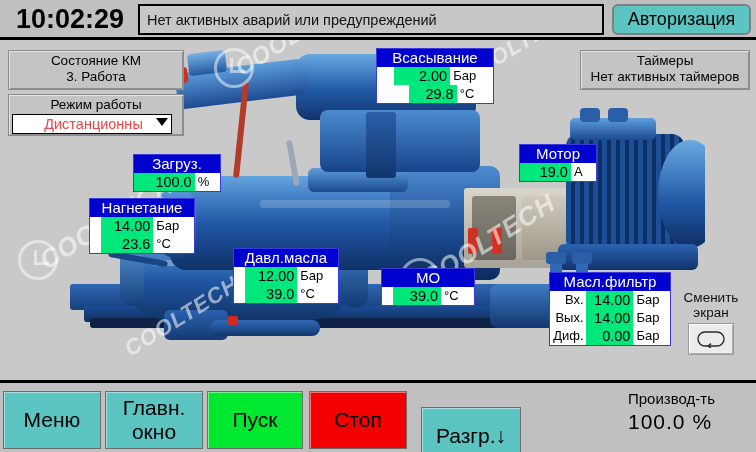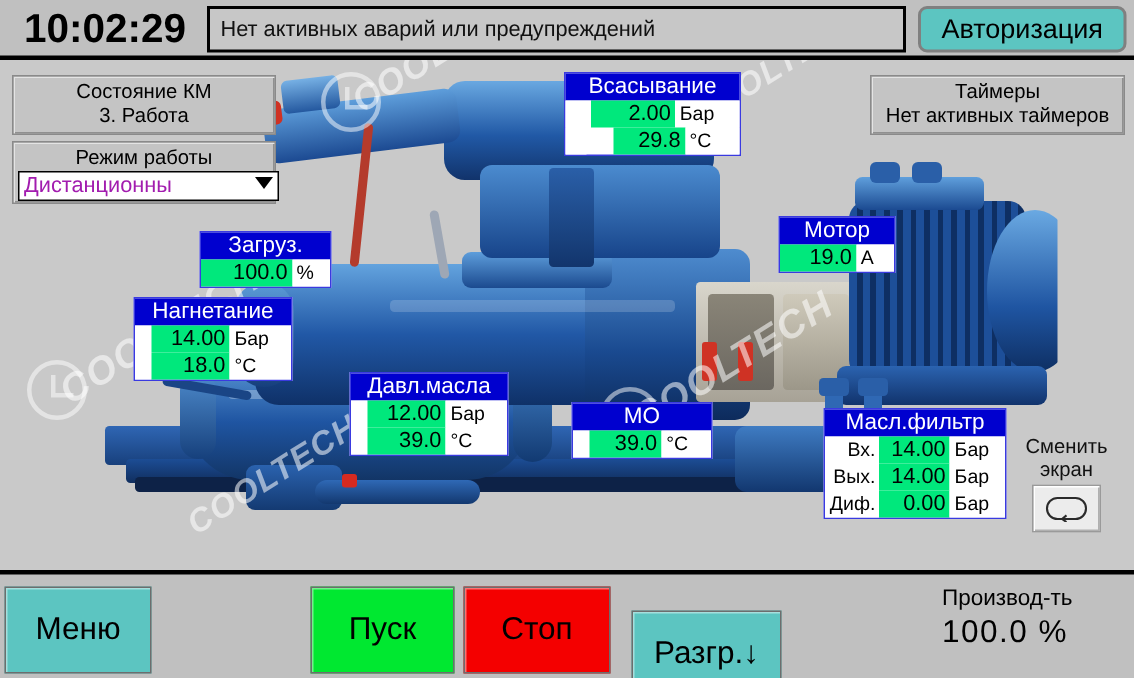--- a/index.html
+++ b/index.html
@@ -70,24 +70,24 @@
     position:absolute;background:#c4c4c4;border:1px solid #8a8a8a;
     box-shadow:inset 1px 1px 0 #e4e4e4, inset -1px -1px 0 #909090;
     box-sizing:border-box;text-align:center;color:#000;
   }
   .gpanel .ttl{font-size:13.5px;line-height:16px;padding-top:2px;}
   .gpanel .val{font-size:13.5px;line-height:16px;}
 
   #p-state{left:8px;top:10px;width:176px;height:40px;}
   #p-mode{left:8px;top:54px;width:176px;height:42px;}
   #modeselect{
-    position:absolute;left:3px;top:19px;width:174px;height:20px;
+    position:absolute;left:3px;top:19px;width:160px;height:20px;
     background:#fff;border:1px solid #000;box-sizing:border-box;
     display:flex;align-items:center;
-    font-size:14.5px;color:#a21caf;padding-left:3px;
+    font-size:14.5px;color:#ef4444;padding-left:3px;justify-content:center;
   }
   #modeselect .caret{
     position:absolute;right:3px;top:3px;width:0;height:0;
     border-left:6px solid transparent;border-right:6px solid transparent;
     border-top:8px solid #000;
   }
   #p-timers{left:580px;top:10px;width:170px;height:40px;}
 
   
   .tag{
@@ -267,21 +267,21 @@
 
     <div class="tag" style="left:89px;top:158px;width:106px;">
       <div class="hdr">Нагнетание</div>
       <div class="row">
         <div class="pad" style="width:12px;"></div>
         <div class="num" style="width:52px;">14.00</div>
         <div class="unit" style="width:40px;">Бар</div>
       </div>
       <div class="row">
         <div class="pad" style="width:12px;"></div>
-        <div class="num" style="width:52px;">18.0</div>
+        <div class="num" style="width:52px;">23.6</div>
         <div class="unit" style="width:40px;">°C</div>
       </div>
     </div>
 
     <div class="tag" style="left:519px;top:104px;width:78px;">
       <div class="hdr">Мотор</div>
       <div class="row">
         <div class="num" style="width:52px;">19.0</div>
         <div class="unit" style="width:24px;">A</div>
       </div>
@@ -337,20 +337,22 @@
     <div id="csbtn">
       <svg width="30" height="18" viewBox="0 0 30 18">
         <path d="M9 2 H21 A7 7 0 0 1 21 16 H9 A7 7 0 0 1 9 2 Z" fill="none" stroke="#2a2a2a" stroke-width="1.4"></path>
         <path d="M12 16 l3 -2.4 M12 16 l3 2" fill="none" stroke="#2a2a2a" stroke-width="1.4"></path>
       </svg>
     </div>
   </div>
 
   <div id="bottombar">
     <div class="bbtn teal" style="left:3px;width:98px;">Меню</div>
+    <div class="bbtn teal" style="left:105px;width:98px;white-space:pre-line;">Главн.
+окно</div>
     <div class="bbtn green" style="left:207px;width:96px;">Пуск</div>
     <div class="bbtn red" style="left:309px;width:98px;">Стоп</div>
     <div class="bbtn teal" style="left:421px;width:100px;margin-top:16px;">Разгр.↓</div>
 
     <div id="prodpanel">
       <div class="pt">Производ-ть</div>
       <div class="pv">100.0  %</div>
     </div>
   </div>
 

